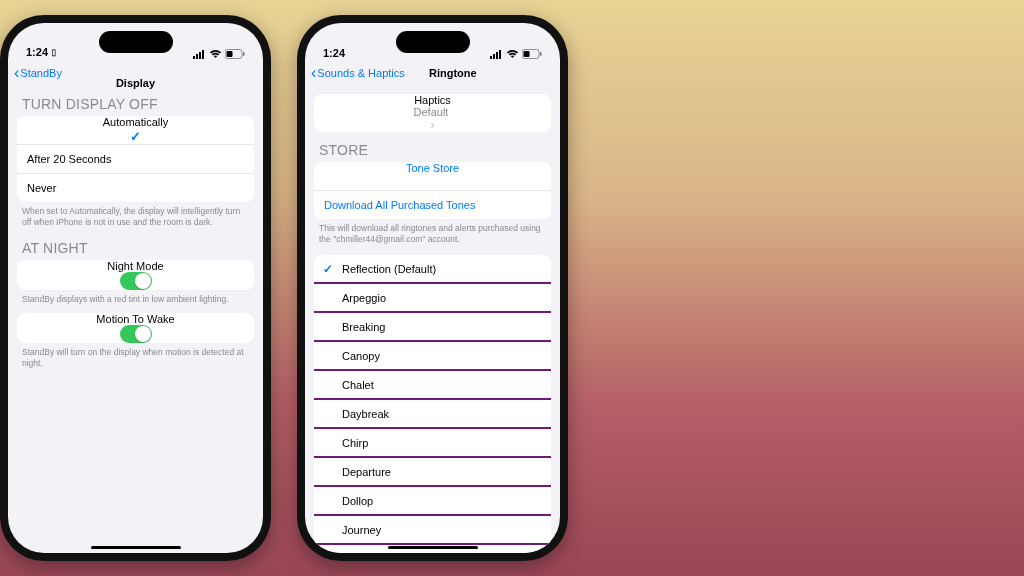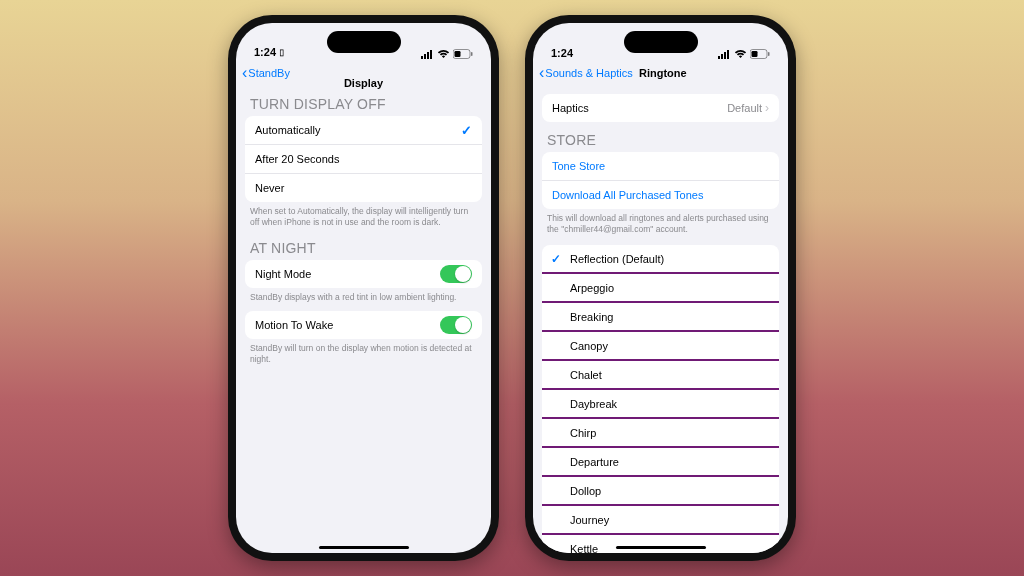--- a/index.html
+++ b/index.html
@@ -1,32 +1,32 @@
 <!DOCTYPE html>
 <html><head>
 <meta charset="utf-8">
 <style>
   html,body{margin:0;padding:0;width:1024px;height:576px;overflow:hidden;font-family:-apple-system,Helvetica,Arial,sans-serif;}
-  .bg{width:1024px;height:576px;background:linear-gradient(180deg,#e8d495 0%,#d9b387 35%,#b56066 70%,#9a4656 100%);display:flex;justify-content:center;align-items:center;gap:26px;}
+  .bg{width:1024px;height:576px;background:linear-gradient(180deg,#e8d495 0%,#d9b387 35%,#b56066 70%,#9a4656 100%);display:flex;align-items:center;gap:26px;}
   .phone{width:255px;height:530px;background:#111;border-radius:44px;padding:8px;box-shadow:0 6px 20px rgba(0,0,0,.35);position:relative;}
   .screen{width:100%;height:100%;background:#f2f2f7;border-radius:36px;overflow:hidden;position:relative;display:flex;flex-direction:column;}
   .island{position:absolute;top:8px;left:50%;transform:translateX(-50%);width:74px;height:22px;background:#000;border-radius:14px;z-index:10;}
   .statusbar{height:36px;display:flex;align-items:flex-end;justify-content:space-between;padding:0 18px 1px;font-size:11px;font-weight:600;color:#000;}
   .status-icons{display:flex;align-items:center;gap:3px;}
   .navbar{height:26px;display:flex;align-items:center;position:relative;font-size:11px;}
   .back{position:absolute;left:6px;display:flex;align-items:center;color:#007aff;cursor:pointer;}
   .chev{font-size:16px;font-weight:400;margin-right:1px;}
   .navtitle{position:absolute;left:50%;transform:translateX(-50%);font-weight:600;color:#000;margin-top:20px;}
-  .navtitle2{position:absolute;left:106px;font-weight:600;color:#000;}
+  .navtitle2{position:absolute;left:124px;font-weight:600;color:#000;}
   .content{flex:1;overflow:hidden;font-size:11px;color:#000;}
   .section-header{color:#8a8a8e;font-size:14px;letter-spacing:.2px;padding:10px 14px 4px;text-transform:uppercase;}
   .footer{color:#8a8a8e;font-size:8.5px;line-height:1.3;padding:4px 14px 2px;}
   .group{background:#fff;margin:0 9px;border-radius:8px;overflow:hidden;}
   .row{min-height:28px;display:flex;align-items:center;padding:0 10px;border-top:1px solid #e5e5ea;position:relative;}
-  .group .row:first-child{border-top:none;}
+  .group .row:first-child{border-top:none;flex-direction:column;}
   .row-label{flex:1;}
   .check{color:#007aff;font-size:13px;font-weight:600;}
   .toggle{width:32px;height:18px;background:#34c759;border-radius:10px;position:relative;}
   .knob{position:absolute;right:1px;top:1px;width:16px;height:16px;background:#fff;border-radius:50%;box-shadow:0 1px 2px rgba(0,0,0,.2);}
   .value-right{color:#8a8a8e;margin-right:3px;}
   .disclosure{color:#c4c4c8;font-size:12px;}
   .link{color:#007aff;}
   .ringtone-row{min-height:27px;display:flex;align-items:center;padding:0 10px 0 28px;border-top:2px solid #701a75;position:relative;}
   .group .ringtone-row:first-child{border-top:none;}
   .ringtone-check{position:absolute;left:9px;color:#007aff;font-size:12px;font-weight:700;}

